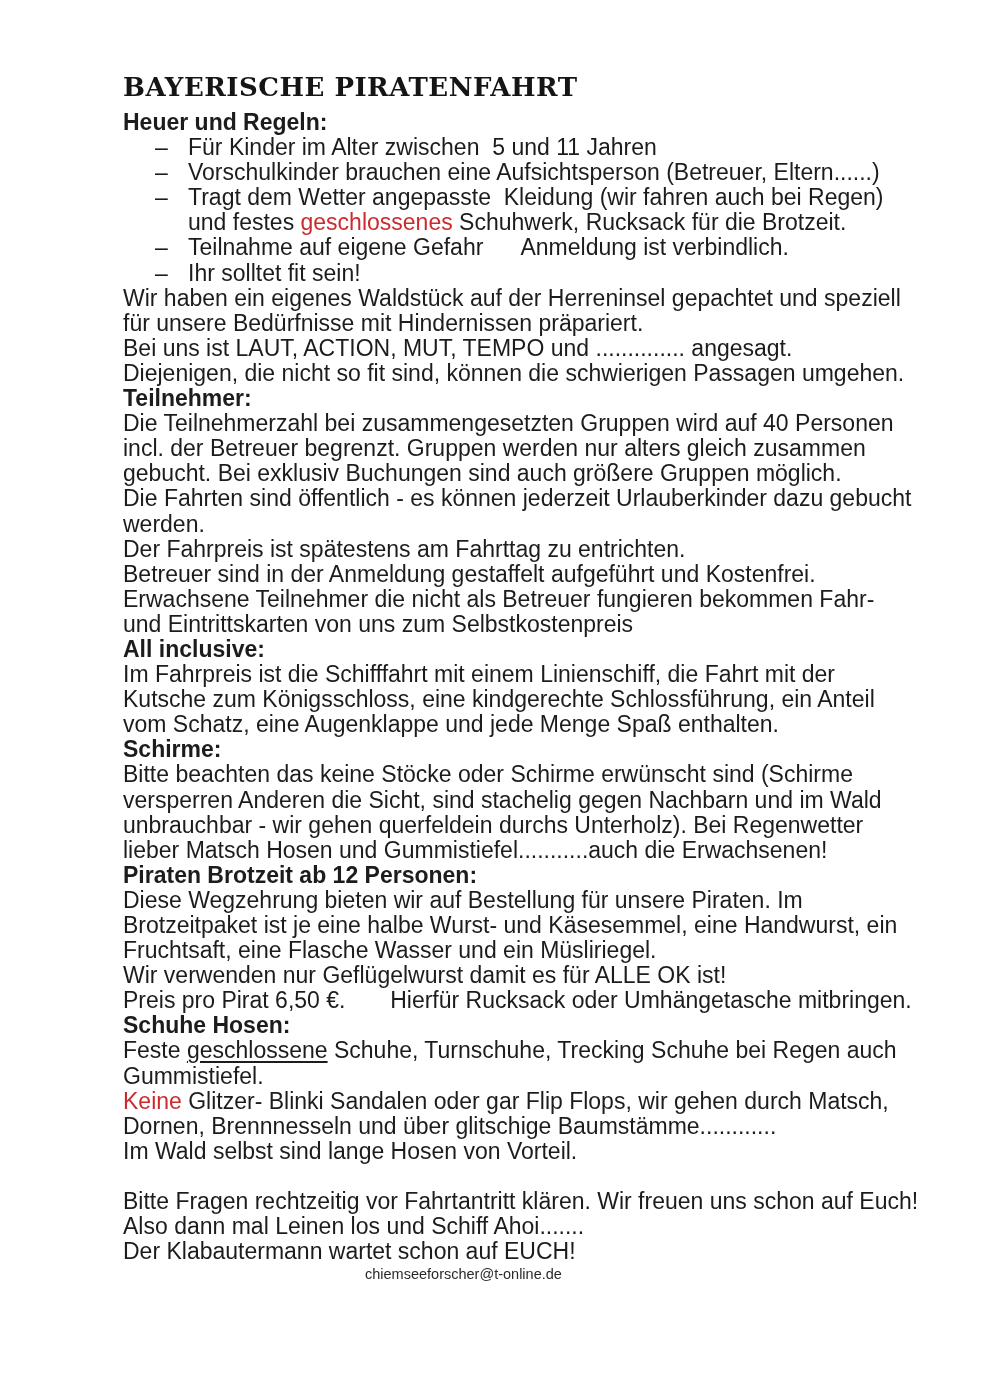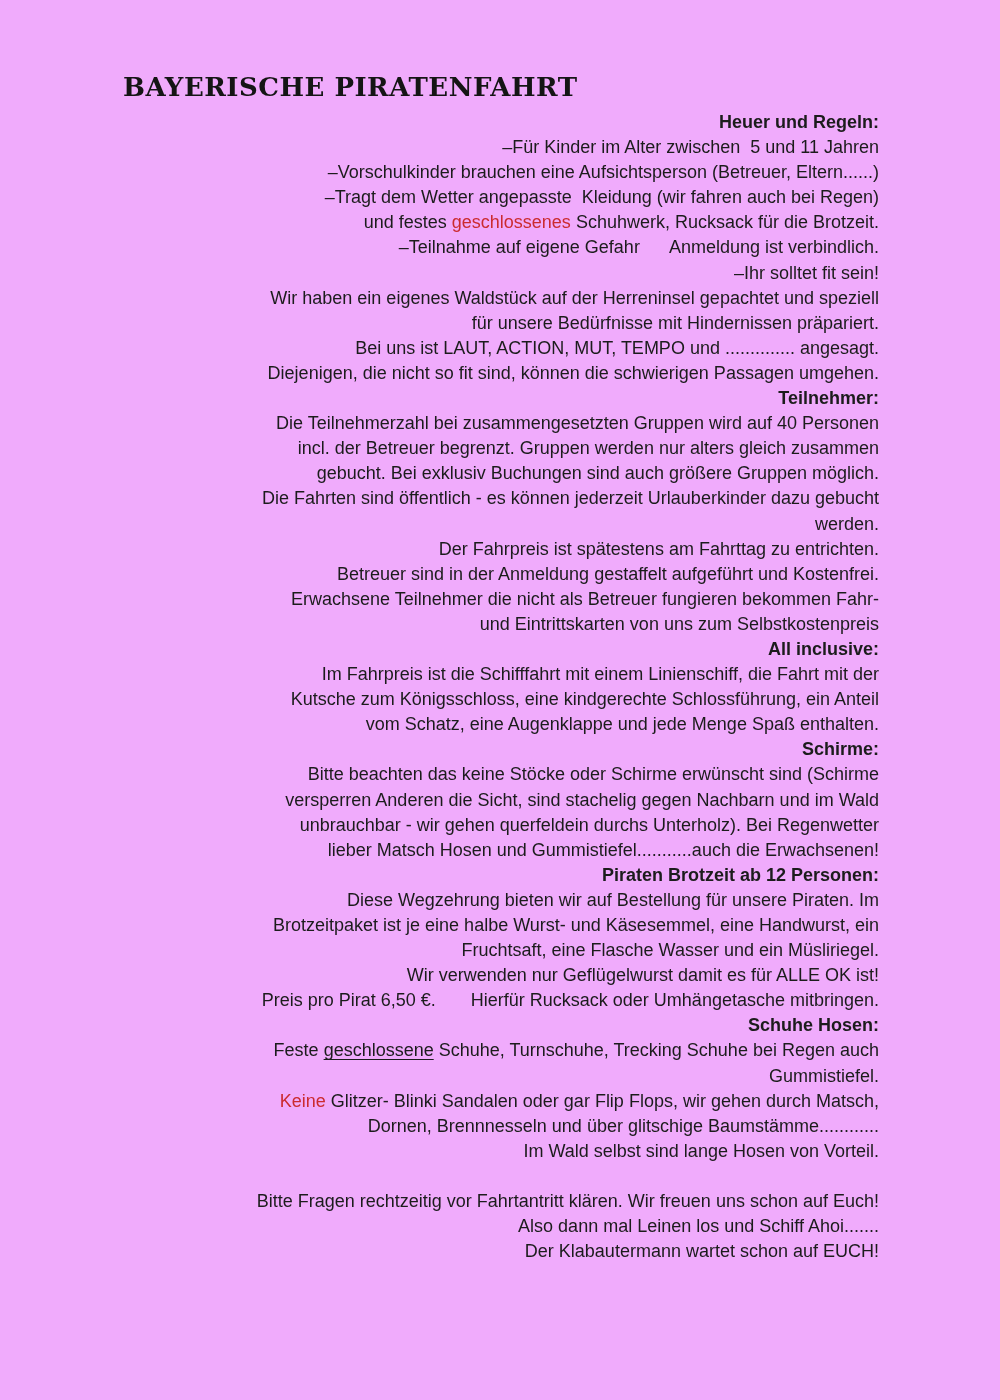--- a/index.html
+++ b/index.html
@@ -1,21 +1,21 @@
 <!DOCTYPE html>
 <html><head>
 <meta charset="utf-8">
 <style>
   html, body { margin: 0; padding: 0; background: #e8e8e8; }
   .page {
     position: relative;
     width: 1000px;
     height: 1400px;
     margin: 0 auto;
-    background: #f0abfc;
+    background: #ffffff;
     font-family: "Liberation Sans", sans-serif;
     color: #1c1c1c;
     overflow: hidden;
   }
   .content {
     position: absolute;
     left: 123px;
     top: 70px;
     width: 756px;
   }
@@ -26,24 +26,23 @@
     height: 40px;
     font-family: "DejaVu Serif", serif;
     font-weight: bold;
     font-size: 26px;
     line-height: 34px;
     letter-spacing: 0.5px;
     color: #151515;
     white-space: nowrap;
   }
   .doc-lines {
-    font-size: 18px;
+    font-size: 23px;
     line-height: 25.1px;
     white-space: pre;
-    text-align: right;
   }
   .line { min-height: 25.1px; }
   .line.heading { font-weight: bold; }
   .line.bullet { padding-left: 32px; }
   .line.bullet .dash { display: inline-block; width: 33px; }
   .line.bullet-cont { padding-left: 65px; }
   .line.gap { height: 25.1px; }
   .seg-r  { color: #cb2b2f; }
   .seg-rb { color: #cb2b2f; font-weight: normal; }
   .seg-u  { text-decoration: underline; text-underline-offset: 3px; }
@@ -60,15 +59,16 @@
 
 <div class="page">
   <div class="content">
 
     <div class="title-row">
       <span>BAYERISCHE PIRATENFAHRT</span>
     </div>
 
     <div class="doc-lines"><div class="line heading"><span class="seg-n">Heuer und Regeln:</span></div><div class="line bullet"><span class="dash">–</span><span class="seg-n">Für Kinder im Alter zwischen  5 und 11 Jahren</span></div><div class="line bullet"><span class="dash">–</span><span class="seg-n">Vorschulkinder brauchen eine Aufsichtsperson (Betreuer, Eltern......)</span></div><div class="line bullet"><span class="dash">–</span><span class="seg-n">Tragt dem Wetter angepasste  Kleidung (wir fahren auch bei Regen)</span></div><div class="line bullet-cont"><span class="seg-n">und festes </span><span class="seg-r">geschlossenes</span><span class="seg-n"> Schuhwerk, Rucksack für die Brotzeit.</span></div><div class="line bullet"><span class="dash">–</span><span class="seg-n">Teilnahme auf eigene Gefahr      Anmeldung ist verbindlich.</span></div><div class="line bullet"><span class="dash">–</span><span class="seg-n">Ihr solltet fit sein!</span></div><div class="line plain"><span class="seg-n">Wir haben ein eigenes Waldstück auf der Herreninsel gepachtet und speziell</span></div><div class="line plain"><span class="seg-n">für unsere Bedürfnisse mit Hindernissen präpariert.</span></div><div class="line plain"><span class="seg-n">Bei uns ist LAUT, ACTION, MUT, TEMPO und .............. angesagt.</span></div><div class="line plain"><span class="seg-n">Diejenigen, die nicht so fit sind, können die schwierigen Passagen umgehen.</span></div><div class="line heading"><span class="seg-n">Teilnehmer:</span></div><div class="line plain"><span class="seg-n">Die Teilnehmerzahl bei zusammengesetzten Gruppen wird auf 40 Personen</span></div><div class="line plain"><span class="seg-n">incl. der Betreuer begrenzt. Gruppen werden nur alters gleich zusammen</span></div><div class="line plain"><span class="seg-n">gebucht. Bei exklusiv Buchungen sind auch größere Gruppen möglich.</span></div><div class="line plain"><span class="seg-n">Die Fahrten sind öffentlich - es können jederzeit Urlauberkinder dazu gebucht</span></div><div class="line plain"><span class="seg-n">werden.</span></div><div class="line plain"><span class="seg-n">Der Fahrpreis ist spätestens am Fahrttag zu entrichten.</span></div><div class="line plain"><span class="seg-n">Betreuer sind in der Anmeldung gestaffelt aufgeführt und Kostenfrei.</span></div><div class="line plain"><span class="seg-n">Erwachsene Teilnehmer die nicht als Betreuer fungieren bekommen Fahr-</span></div><div class="line plain"><span class="seg-n">und Eintrittskarten von uns zum Selbstkostenpreis</span></div><div class="line heading"><span class="seg-n">All inclusive:</span></div><div class="line plain"><span class="seg-n">Im Fahrpreis ist die Schifffahrt mit einem Linienschiff, die Fahrt mit der</span></div><div class="line plain"><span class="seg-n">Kutsche zum Königsschloss, eine kindgerechte Schlossführung, ein Anteil</span></div><div class="line plain"><span class="seg-n">vom Schatz, eine Augenklappe und jede Menge Spaß enthalten.</span></div><div class="line heading"><span class="seg-n">Schirme:</span></div><div class="line plain"><span class="seg-n">Bitte beachten das keine Stöcke oder Schirme erwünscht sind (Schirme</span></div><div class="line plain"><span class="seg-n">versperren Anderen die Sicht, sind stachelig gegen Nachbarn und im Wald</span></div><div class="line plain"><span class="seg-n">unbrauchbar - wir gehen querfeldein durchs Unterholz). Bei Regenwetter</span></div><div class="line plain"><span class="seg-n">lieber Matsch Hosen und Gummistiefel...........auch die Erwachsenen!</span></div><div class="line heading"><span class="seg-n">Piraten Brotzeit ab 12 Personen:</span></div><div class="line plain"><span class="seg-n">Diese Wegzehrung bieten wir auf Bestellung für unsere Piraten. Im</span></div><div class="line plain"><span class="seg-n">Brotzeitpaket ist je eine halbe Wurst- und Käsesemmel, eine Handwurst, ein</span></div><div class="line plain"><span class="seg-n">Fruchtsaft, eine Flasche Wasser und ein Müsliriegel.</span></div><div class="line plain"><span class="seg-n">Wir verwenden nur Geflügelwurst damit es für ALLE OK ist!</span></div><div class="line plain"><span class="seg-n">Preis pro Pirat 6,50 €.       Hierfür Rucksack oder Umhängetasche mitbringen.</span></div><div class="line heading"><span class="seg-n">Schuhe Hosen:</span></div><div class="line plain"><span class="seg-n">Feste </span><span class="seg-u">geschlossene</span><span class="seg-n"> Schuhe, Turnschuhe, Trecking Schuhe bei Regen auch</span></div><div class="line plain"><span class="seg-n">Gummistiefel.</span></div><div class="line plain"><span class="seg-rb">Keine</span><span class="seg-n"> Glitzer- Blinki Sandalen oder gar Flip Flops, wir gehen durch Matsch,</span></div><div class="line plain"><span class="seg-n">Dornen, Brennnesseln und über glitschige Baumstämme............</span></div><div class="line plain"><span class="seg-n">Im Wald selbst sind lange Hosen von Vorteil.</span></div><div class="line gap"></div><div class="line plain"><span class="seg-n">Bitte Fragen rechtzeitig vor Fahrtantritt klären. Wir freuen uns schon auf Euch!</span></div><div class="line plain"><span class="seg-n">Also dann mal Leinen los und Schiff Ahoi.......</span></div><div class="line plain"><span class="seg-n">Der Klabautermann wartet schon auf EUCH!</span></div></div>
 
+    <div class="email-line">chiemseeforscher@t-online.de</div>
 
   </div>
 </div>
 
 </body></html>

